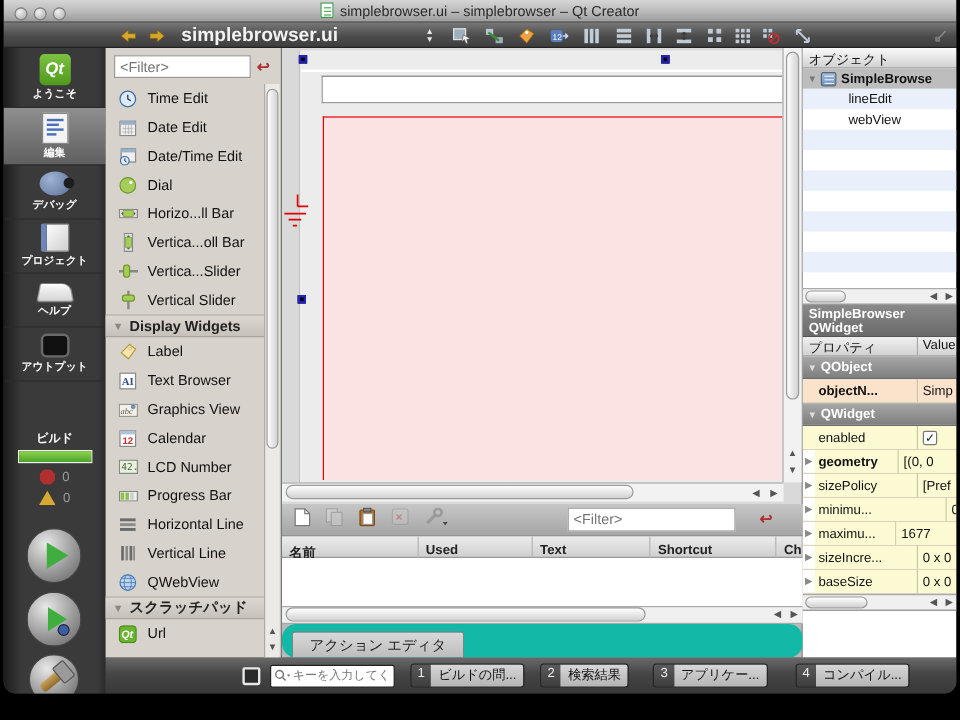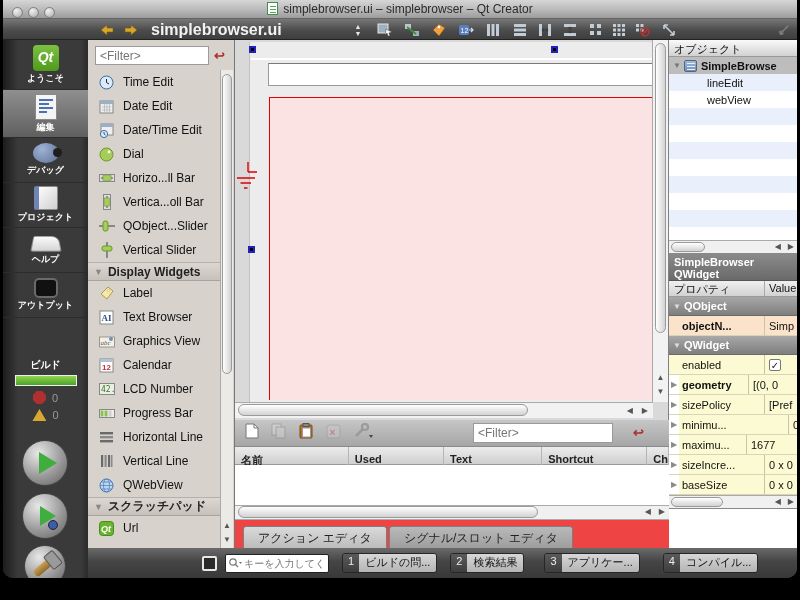--- a/index.html
+++ b/index.html
@@ -71,21 +71,21 @@
   .hthumb { position:absolute; top:1px; height:12px; background:linear-gradient(#fff,#d2d2d2); border:1px solid #9a9a9a; border-radius:7px; }
 
   
   #actioned { left:232px; top:420px; width:434px; height:128px; background:#b9b9b9; border-right:1px solid #808080; }
   #ae-toolbar { position:absolute; left:0; top:0; width:434px; height:27px; background:linear-gradient(#c6c6c6,#a6a6a6); border-bottom:1px solid #8a8a8a; display:flex; align-items:center; gap:12px; padding-left:10px; }
   #ae-filter { position:absolute; left:238px; top:3px; width:140px; height:20px; border:1px solid #9a9a9a; font-size:12px; padding:0 4px; background:#fff; }
   #ae-header { position:absolute; left:0; top:27px; width:434px; height:18px; display:flex; background:linear-gradient(#ececec,#cfcfcf); border-bottom:1px solid #999; font-size:11px; font-weight:bold; color:#222; }
   #ae-header span { padding:6px 0 0 6px; border-right:1px solid #b5b5b5; height:18px; }
   #ae-body { position:absolute; left:0; top:45px; width:434px; height:40px; background:#fff; }
   #ae-hscroll { position:absolute; left:0; top:85px; width:434px; height:15px; background:#f0f0f0; border-top:1px solid #aaa; border-bottom:1px solid #aaa; }
-  #ae-tabs { position:absolute; left:0; top:100px; width:434px; height:28px; background:#ef4444; display:flex; align-items:flex-end; padding-left:8px; gap:2px; }
+  #ae-tabs { position:absolute; left:0; top:100px; width:434px; height:28px; background:#14b8a6; display:flex; align-items:flex-end; padding-left:8px; gap:2px;border-radius:12px; }
   .ae-tab { height:22px; padding:3px 14px 0; font-size:12px; color:#222; background:linear-gradient(#b9b9b9,#9e9e9e); border:1px solid #7e7e7e; border-bottom:none; border-radius:3px 3px 0 0; }
   .ae-tab.active { background:linear-gradient(#d9d9d9,#bcbcbc); font-weight:normal; }
 
   
   #rightcol { left:666px; top:40px; width:128px; height:508px; background:#fff; }
   .panel-hd { background:linear-gradient(#fafafa,#d2d2d2); border-bottom:1px solid #999; font-size:11px; color:#111; padding:2px 0 2px 5px; height:17px; }
   .tree-row { height:17px; font-size:11px; color:#111; display:flex; align-items:center; }
   .row-blue { background:#e9f0fb; }
   .row-sel { background:#bdbdbd; font-weight:bold; }
   .tri-dn { color:#777; font-size:8px; margin:0 3px 0 4px; }
@@ -368,21 +368,21 @@
           </span>
           <span>Vertica...oll Bar</span>
         </div>
       <div class="wb-item">
           <span class="wicon">
             <svg width="16" height="12">
               <path d="M0 6 H16" stroke="#888" stroke-width="2"></path>
               <rect x="4" y="1" width="5" height="10" rx="2" fill="#a6cc5a" stroke="#6a9a2a"></rect>
             </svg>
           </span>
-          <span>QObject...Slider</span>
+          <span>Vertica...Slider</span>
         </div>
       <div class="wb-item">
           <span class="wicon">
             <svg width="12" height="16">
               <path d="M6 0 V16" stroke="#888" stroke-width="2"></path>
               <rect x="1" y="4" width="10" height="5" rx="2" fill="#a6cc5a" stroke="#6a9a2a"></rect>
             </svg>
           </span>
           <span>Vertical Slider</span>
         </div>
@@ -563,21 +563,20 @@
       <span style="flex:1">Ch</span>
     </div>
     <div id="ae-body"></div>
     <div id="ae-hscroll">
       <div class="hthumb" style="left:3px;width:300px;top:0px;"></div>
       <div class="sb-arrows" style="right:18px;top:0;line-height:12px;">◀</div>
       <div class="sb-arrows" style="right:4px;top:0;line-height:12px;">▶</div>
     </div>
     <div id="ae-tabs">
       <div class="ae-tab active">アクション エディタ</div>
-      <div class="ae-tab">シグナル/スロット エディタ</div>
     </div>
   </div>
 
   <div class="abs" id="rightcol">
     <div class="panel-hd">オブジェクト</div>
 
     <div class="tree-row row-sel">
       <span class="tri-dn">▼</span>
       <span class="lay-ico"></span>
       <span>SimpleBrowse</span>

